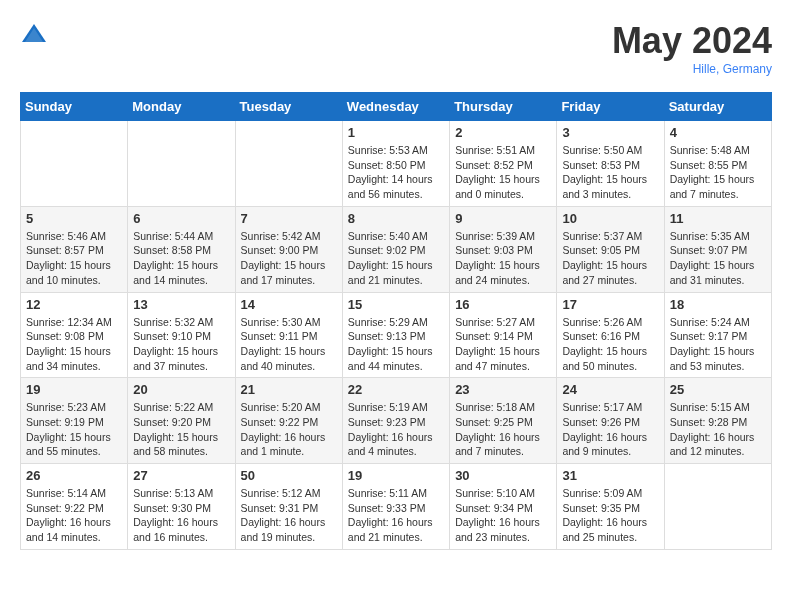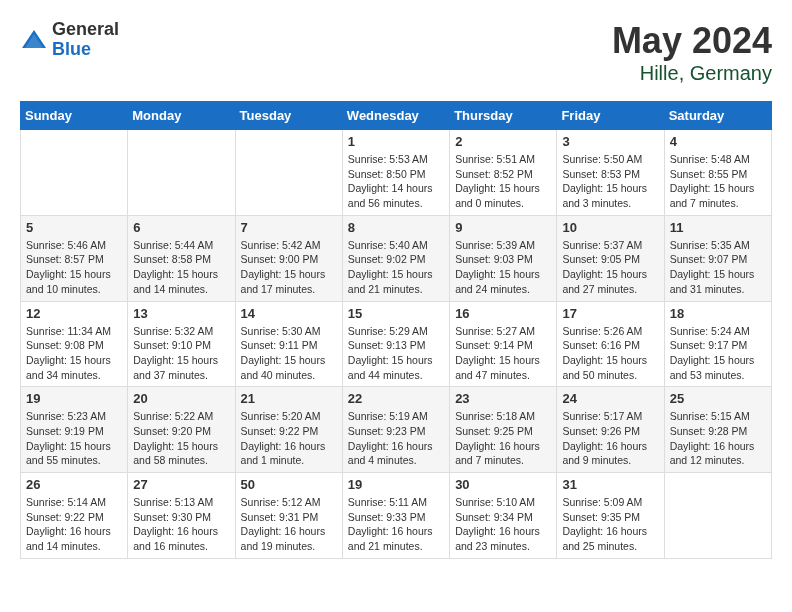--- a/index.html
+++ b/index.html
@@ -42,22 +42,22 @@
     }
     .title-block {
       text-align: right;
     }
     .month-title {
       font-size: 36px;
       font-weight: bold;
       color: #333;
     }
     .location-title {
-      font-size: 20px;
-      color: #14532d;
+      font-size: 12px;
+      color: #3b82f6;
     }
     .calendar {
       width: 100%;
       border-collapse: collapse;
       font-size: 11px;
       margin-top: 8px;
     }
     .calendar th {
       background: #1a6fc4;
       color: #fff;
@@ -95,24 +95,20 @@
   </style>
 </head>
 <body>
 
 <div class="header">
   <div class="logo">
     <svg class="logo-icon" viewBox="0 0 28 28">
       <polygon points="14,4 26,22 2,22" fill="#1a6fc4"></polygon>
       <polygon points="14,8 23,22 5,22" fill="#5b9bd5" opacity="0.5"></polygon>
     </svg>
-    <div class="logo-text">
-      <span class="logo-general">General</span>
-      <span class="logo-blue">Blue</span>
-    </div>
   </div>
   <div class="title-block">
     <div class="month-title">May 2024</div>
     <div class="location-title">Hille, Germany</div>
   </div>
 </div>
 
 <table class="calendar">
   <thead>
     <tr>
@@ -206,21 +202,21 @@
           <div class="day-number">11</div>
           <div class="cell-info" style="white-space: pre-line;">Sunrise: 5:35 AM
 Sunset: 9:07 PM
 Daylight: 15 hours
 and 31 minutes.</div>
         </td>
       </tr>
       <tr>
         <td>
           <div class="day-number">12</div>
-          <div class="cell-info" style="white-space: pre-line;">Sunrise: 11:34 AM
+          <div class="cell-info" style="white-space: pre-line;">Sunrise: 12:34 AM
 Sunset: 9:08 PM
 Daylight: 15 hours
 and 34 minutes.</div>
         </td>
         <td>
           <div class="day-number">13</div>
           <div class="cell-info" style="white-space: pre-line;">Sunrise: 5:32 AM
 Sunset: 9:10 PM
 Daylight: 15 hours
 and 37 minutes.</div>

